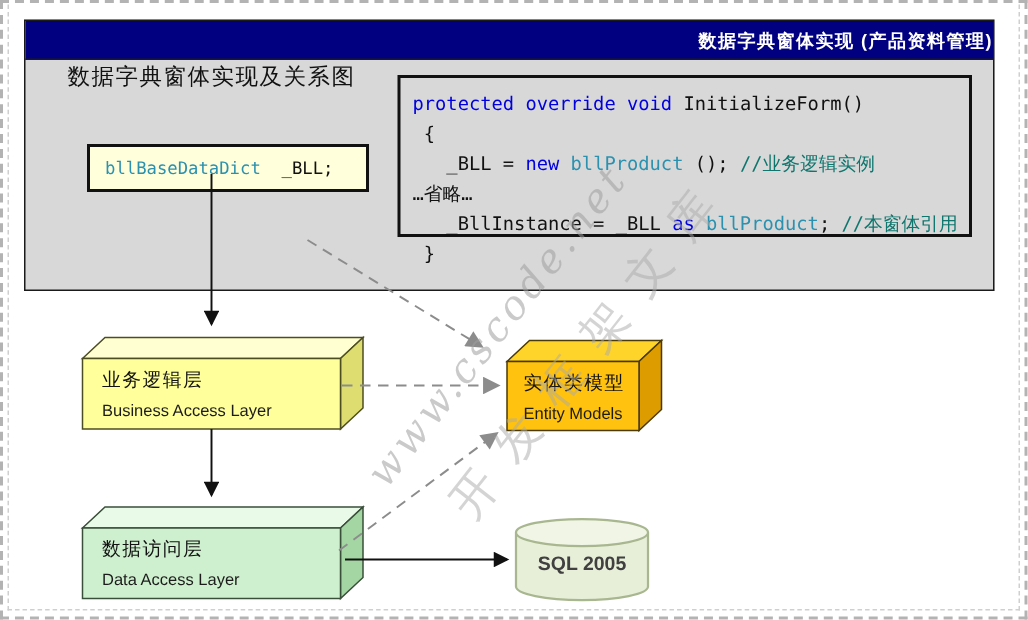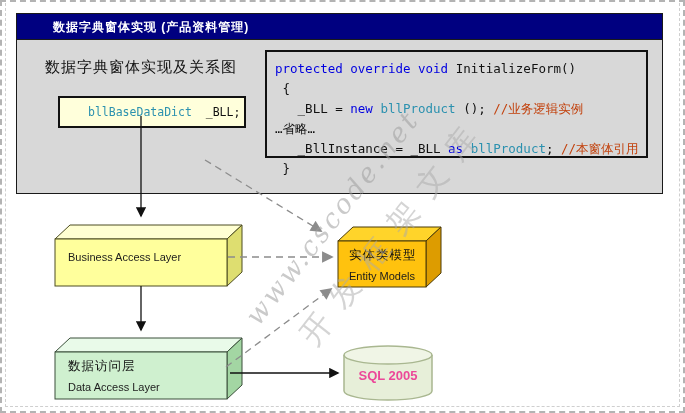--- a/index.html
+++ b/index.html
@@ -19,59 +19,60 @@
 
   
   .main-window {
     position: absolute; left: 14px; top: 11px; width: 647px; height: 181px;
     border: 1px solid #1a1a1a; background: #d8d8d8;
   }
   .titlebar {
     position: absolute; left: 0; top: 0; width: 100%; height: 26px;
     background: #000080; color: #ffffff;
     font-size: 12px; font-weight: bold; letter-spacing: 1px;
-    line-height: 26px; padding-left: 36px;
+    line-height: 26px; padding-left: 18px;
     border-bottom: 1px solid #1a1a1a;
+    text-align: right;
   }
   .panel-heading {
-    position: absolute; left: 28px; top: 44px;
+    position: absolute; left: 28px; top: 28px;
     font-size: 15px; color: #111111; letter-spacing: 1px;
   }
   .decl-box {
     position: absolute; left: 41px; top: 82px; width: 188px; height: 32px;
     background: #ffffdb; border: 2px solid #111111;
     font-family: "DejaVu Sans Mono", "Liberation Mono", monospace;
-    font-size: 11.5px; line-height: 28px; padding-left: 28px; white-space: pre;
+    font-size: 11.5px; line-height: 28px; padding-left: 10px; white-space: pre;
     color: #111111;
   }
   .code-box {
     position: absolute; left: 248px; top: 36px; width: 383px; height: 108px;
     background: #d8d8d8; border: 2px solid #111111;
     font-family: "DejaVu Sans Mono", "Liberation Mono", monospace;
     font-size: 12.5px; color: #111111;
     padding: 7px 0 0 8px;
   }
   .code-line { white-space: pre; height: 20px; line-height: 20px; }
   .kw   { color: #0000e0; }
   .typ  { color: #2b91af; }
-  .cmt  { color: #c2410c; }
+  .cmt  { color: #0f766e; }
 
   
   .diagram-svg { position: absolute; left: 0; top: 0; width: 685px; height: 413px; }
 
   
   .box-label { position: absolute; color: #111111; }
   .box-label .t { font-size: 12.5px; letter-spacing: 1px; }
   .box-label .s { font-size: 11px; margin-top: 6px; color: #1c1c1c; }
   .lbl-bll    { left: 66px;  top: 243px; }
   .lbl-entity { left: 347px; top: 245px; }
   .lbl-dal    { left: 66px;  top: 356px; }
   .db-label {
     position: absolute; left: 342px; top: 366px; width: 88px;
-    text-align: center; font-size: 13px; font-weight: bold; color: #ec4899;
+    text-align: center; font-size: 13px; font-weight: bold; color: #404040;
   }
 
   
   .watermark {
     position: absolute; color: rgba(158,158,158,0.55);
     pointer-events: none; white-space: nowrap;
   }
   .wm1 {
     left: 190px; top: 200px; width: 280px; text-align: center;
     font-family: "DejaVu Serif", serif; font-style: italic;
@@ -144,20 +145,21 @@
     <line x1="139" y1="114" x2="139" y2="214" stroke="#111111" stroke-width="1.3" marker-end="url(#ah-black)"></line>
     <line x1="139" y1="284" x2="139" y2="328" stroke="#111111" stroke-width="1.3" marker-end="url(#ah-black)"></line>
     <line x1="228" y1="371" x2="336" y2="371" stroke="#111111" stroke-width="1.3" marker-end="url(#ah-black)"></line>
 
     <line x1="203" y1="158" x2="319" y2="229" stroke="#8c8c8c" stroke-width="1.3" stroke-dasharray="7 5" marker-end="url(#ah-gray)"></line>
     <line x1="226" y1="255" x2="330" y2="255" stroke="#8c8c8c" stroke-width="1.3" stroke-dasharray="7 5" marker-end="url(#ah-gray)"></line>
     <line x1="224" y1="365" x2="329" y2="287" stroke="#8c8c8c" stroke-width="1.3" stroke-dasharray="7 5" marker-end="url(#ah-gray)"></line>
   </svg>
 
   <div class="box-label lbl-bll">
+    <div class="t">业务逻辑层</div>
     <div class="s">Business Access Layer</div>
   </div>
   <div class="box-label lbl-dal">
     <div class="t">数据访问层</div>
     <div class="s">Data Access Layer</div>
   </div>
   <div class="box-label lbl-entity">
     <div class="t">实体类模型</div>
     <div class="s">Entity Models</div>
   </div>

